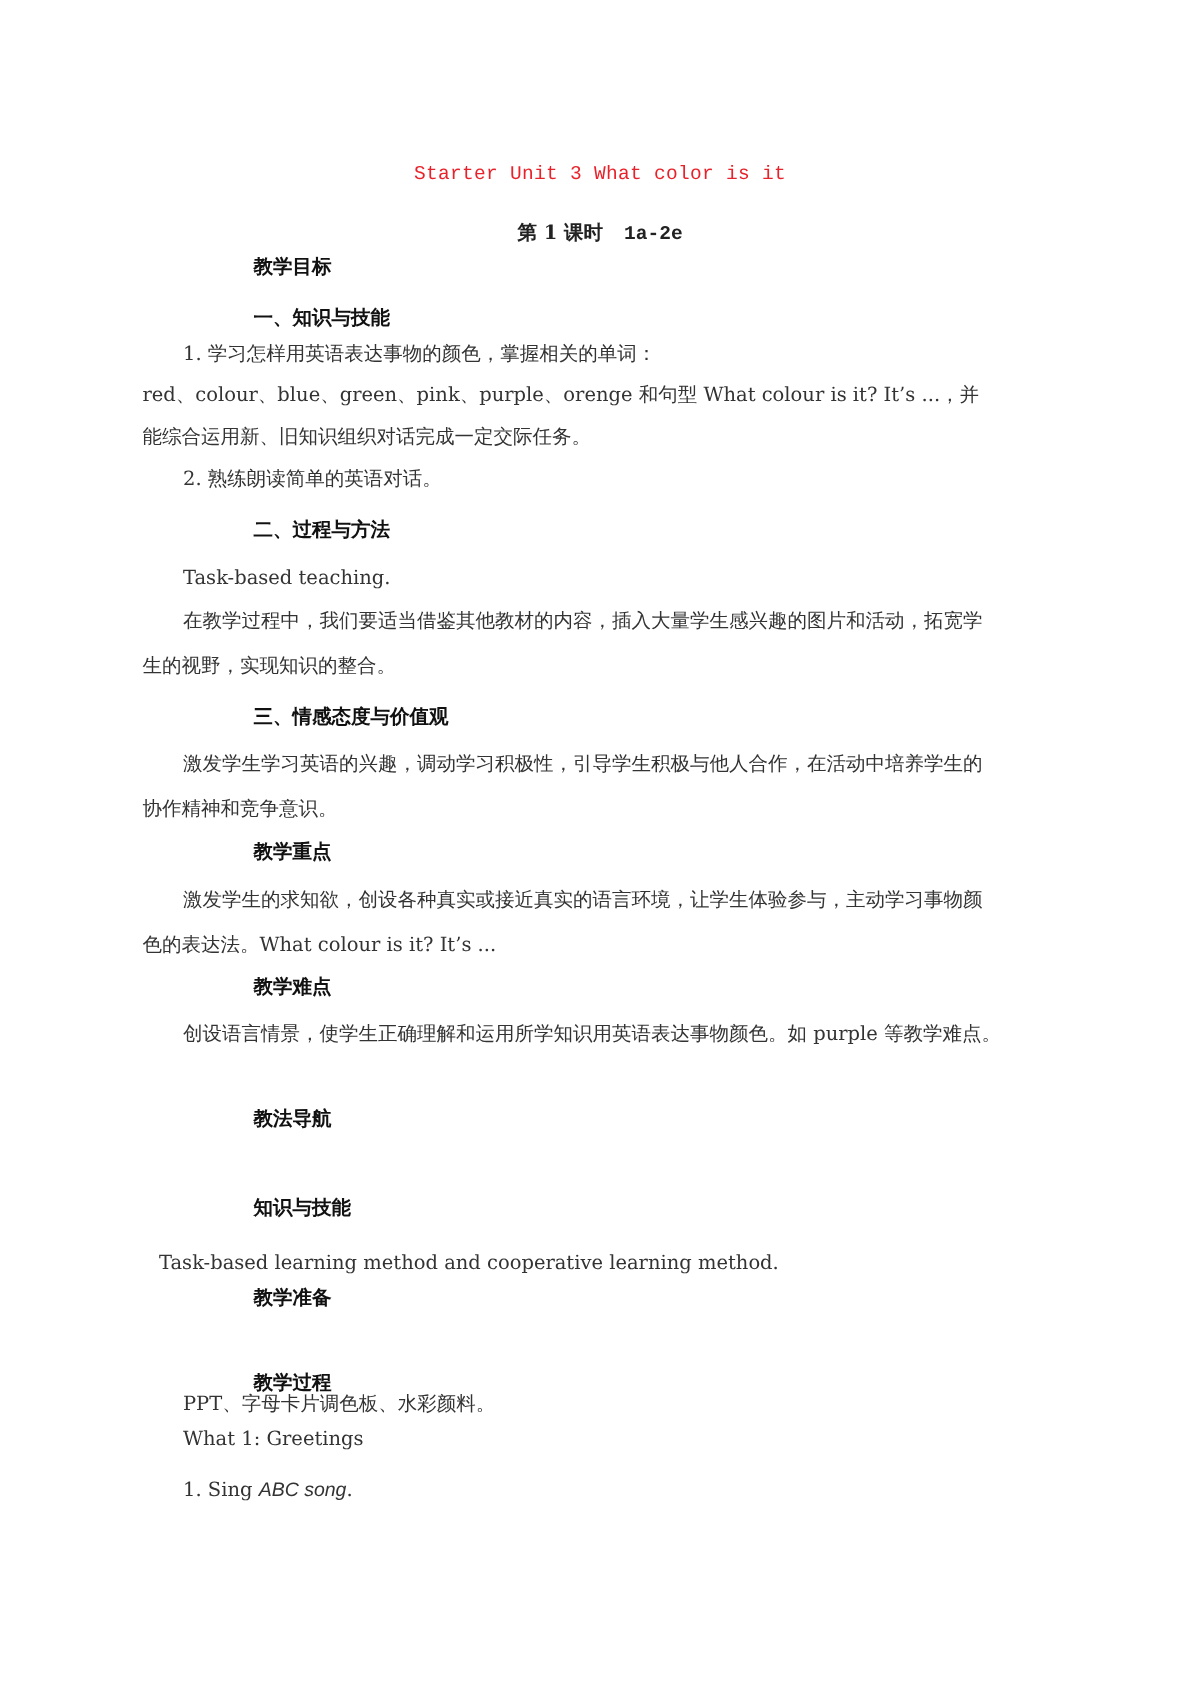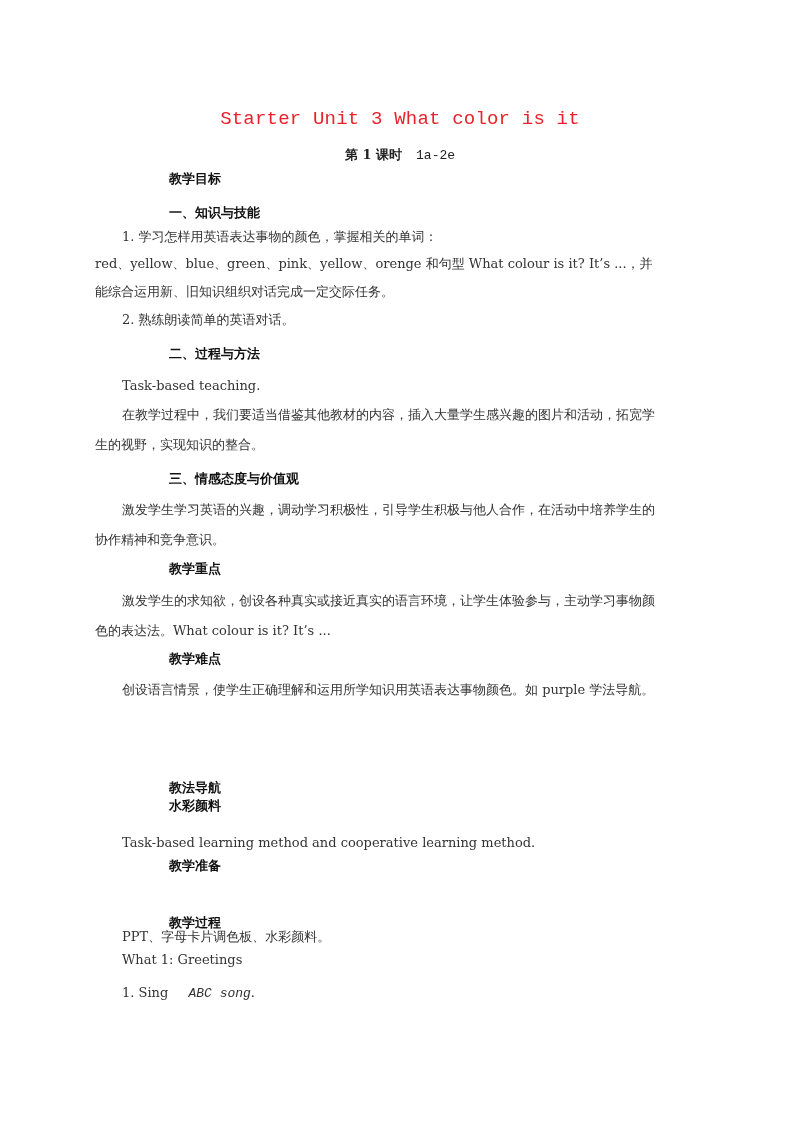--- a/index.html
+++ b/index.html
@@ -1,64 +1,64 @@
 <!DOCTYPE html>
 <html><head>
   <meta charset="utf-8">
   <style>
     html, body { margin: 0; padding: 0; background: #ffffff; }
     body { width: 800px; height: 1132px; position: relative; overflow: hidden;
       font-family: "DejaVu Serif", "Liberation Serif", serif; color: #222; }
     .page { position: absolute; left: 0; top: 0; width: 800px; height: 1132px; }
     .title { position: absolute; top: 108px; left: 0; width: 800px; text-align: center;
-      font-family: "Liberation Mono", "DejaVu Sans Mono", monospace; font-size: 19px; color: #e8222a; letter-spacing: 0.2px; }
+      font-family: "Liberation Mono", "DejaVu Sans Mono", monospace; font-size: 13px; color: #e8222a; letter-spacing: 0.2px; }
     .subtitle { position: absolute; top: 146px; left: 0; width: 800px; text-align: center;
       font-size: 13px; font-weight: bold; color: #222; }
-    .subtitle .code { font-family: "Liberation Mono", monospace; font-weight: normal; margin-left: 14px; }
+    .subtitle .code { font-family: "Liberation Mono", monospace; font-weight: bold; margin-left: 14px; }
     .line { position: absolute; font-size: 13px; line-height: 18px; white-space: nowrap; }
     .h { font-family: "DejaVu Sans", "Liberation Sans", sans-serif; font-weight: bold; font-size: 13px; color: #111; padding-left: 47px; }
     .mono { font-family: "Liberation Mono", "DejaVu Sans Mono", monospace; font-size: 12.5px; }
     .body { font-family: "DejaVu Serif", "Liberation Serif", serif; font-size: 13px; color: #333; }
-    em { font-family: Liberation Mono, monospace; font-style: italic; margin-left: 16px; }
+    em { font-family: Liberation Sans, sans-serif; font-style: italic; }
   </style>
 </head>
 <body>
 
 <div class="page">
   <div class="title">Starter Unit 3 What color is it</div>
   <div class="subtitle">
     <span>第 1 课时</span><span class="code">1a-2e</span>
   </div>
 
   <div class="line h" style="top:170px;left:122px;">教学目标</div>
   <div class="line h" style="top:204px;left:122px;">一、知识与技能</div>
   <div class="line body" style="top:228px;left:122px;">1. 学习怎样用英语表达事物的颜色，掌握相关的单词：</div>
-  <div class="line body mono" style="top:255px;left:95px;">red、yellow、blue、green、pink、yellow、orenge 和句型 What colour is it? It’s ...，并</div>
+  <div class="line body mono" style="top:255px;left:95px;">red、colour、blue、green、pink、purple、orenge 和句型 What colour is it? It’s ...，并</div>
   <div class="line body" style="top:283px;left:95px;">能综合运用新、旧知识组织对话完成一定交际任务。</div>
   <div class="line body" style="top:311px;left:122px;">2. 熟练朗读简单的英语对话。</div>
 
   <div class="line h" style="top:345px;left:122px;">二、过程与方法</div>
   <div class="line body mono" style="top:377px;left:122px;text-align:right;">Task-based teaching.</div>
   <div class="line body" style="top:406px;left:122px;">在教学过程中，我们要适当借鉴其他教材的内容，插入大量学生感兴趣的图片和活动，拓宽学</div>
   <div class="line body" style="top:436px;left:95px;">生的视野，实现知识的整合。</div>
 
   <div class="line h" style="top:470px;left:122px;">三、情感态度与价值观</div>
   <div class="line body" style="top:501px;left:122px;">激发学生学习英语的兴趣，调动学习积极性，引导学生积极与他人合作，在活动中培养学生的</div>
   <div class="line body" style="top:531px;left:95px;">协作精神和竞争意识。</div>
 
   <div class="line h" style="top:560px;left:122px;">教学重点</div>
   <div class="line body" style="top:592px;left:122px;">激发学生的求知欲，创设各种真实或接近真实的语言环境，让学生体验参与，主动学习事物颜</div>
   <div class="line body" style="top:622px;left:95px;">色的表达法。What colour is it? It’s ...</div>
 
   <div class="line h" style="top:650px;left:122px;">教学难点</div>
-  <div class="line body" style="top:681px;left:122px;">创设语言情景，使学生正确理解和运用所学知识用英语表达事物颜色。如 purple 学法导航。</div>
+  <div class="line body" style="top:681px;left:122px;">创设语言情景，使学生正确理解和运用所学知识用英语表达事物颜色。如 purple 等教学难点。</div>
 
-  <div class="line h" style="top:738px;left:122px;margin-top:41px;">教法导航</div>
-  <div class="line h" style="top:797px;left:122px;">水彩颜料</div>
-  <div class="line body mono" style="top:834px;left:122px;">Task-based learning method and cooperative learning method.</div>
+  <div class="line h" style="top:738px;left:122px;">教法导航</div>
+  <div class="line h" style="top:797px;left:122px;">知识与技能</div>
+  <div class="line body mono" style="top:834px;left:106px;">Task-based learning method and cooperative learning method.</div>
 
   <div class="line h" style="top:857px;left:122px;text-align:right;">教学准备</div>
   <div class="line body" style="top:890px;left:122px;margin-top:38px;">PPT、字母卡片调色板、水彩颜料。</div>
   <div class="line h" style="top:914px;left:122px;">教学过程</div>
 
   <div class="line body mono" style="top:951px;left:122px;">What 1: Greetings</div>
   <div class="line body mono" style="top:984px;left:122px;">
     <span>1. Sing </span><em>ABC song</em><span>.</span>
   </div>
 </div>

